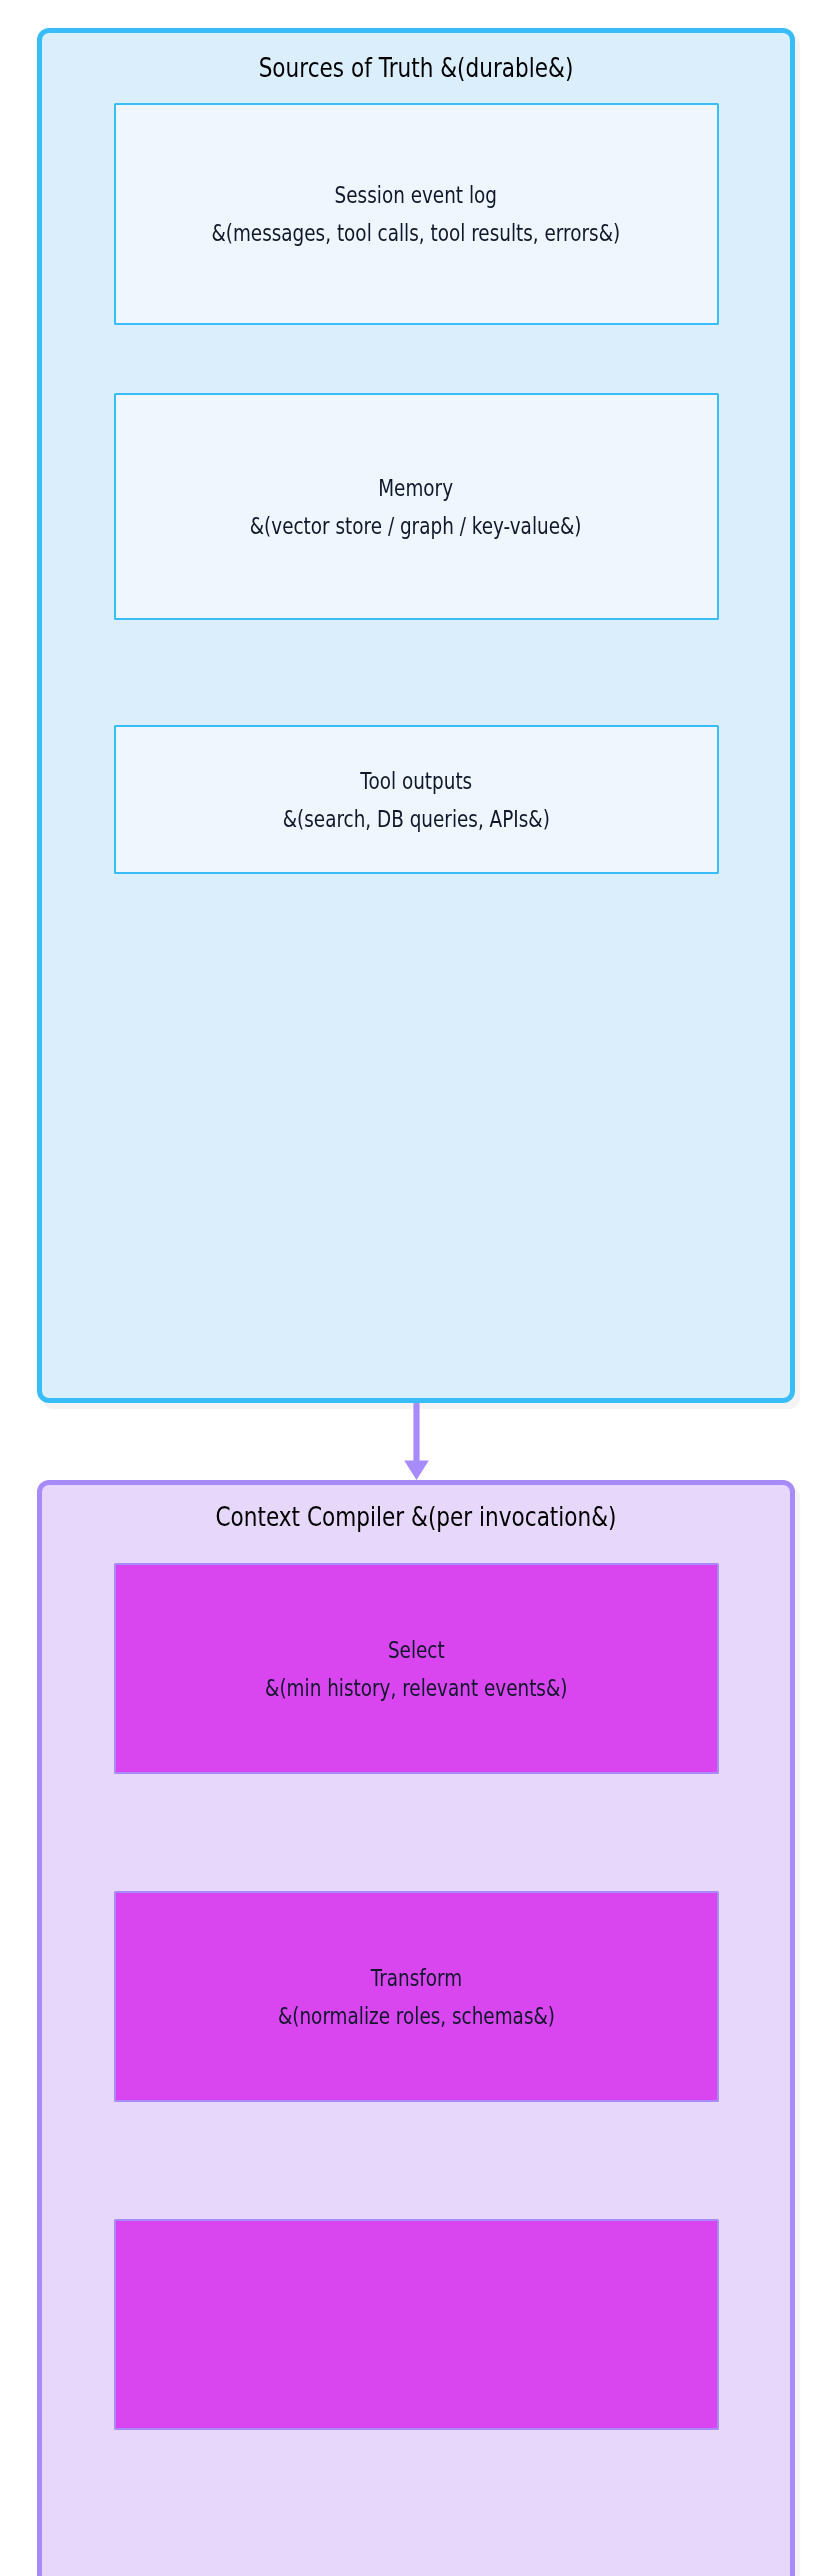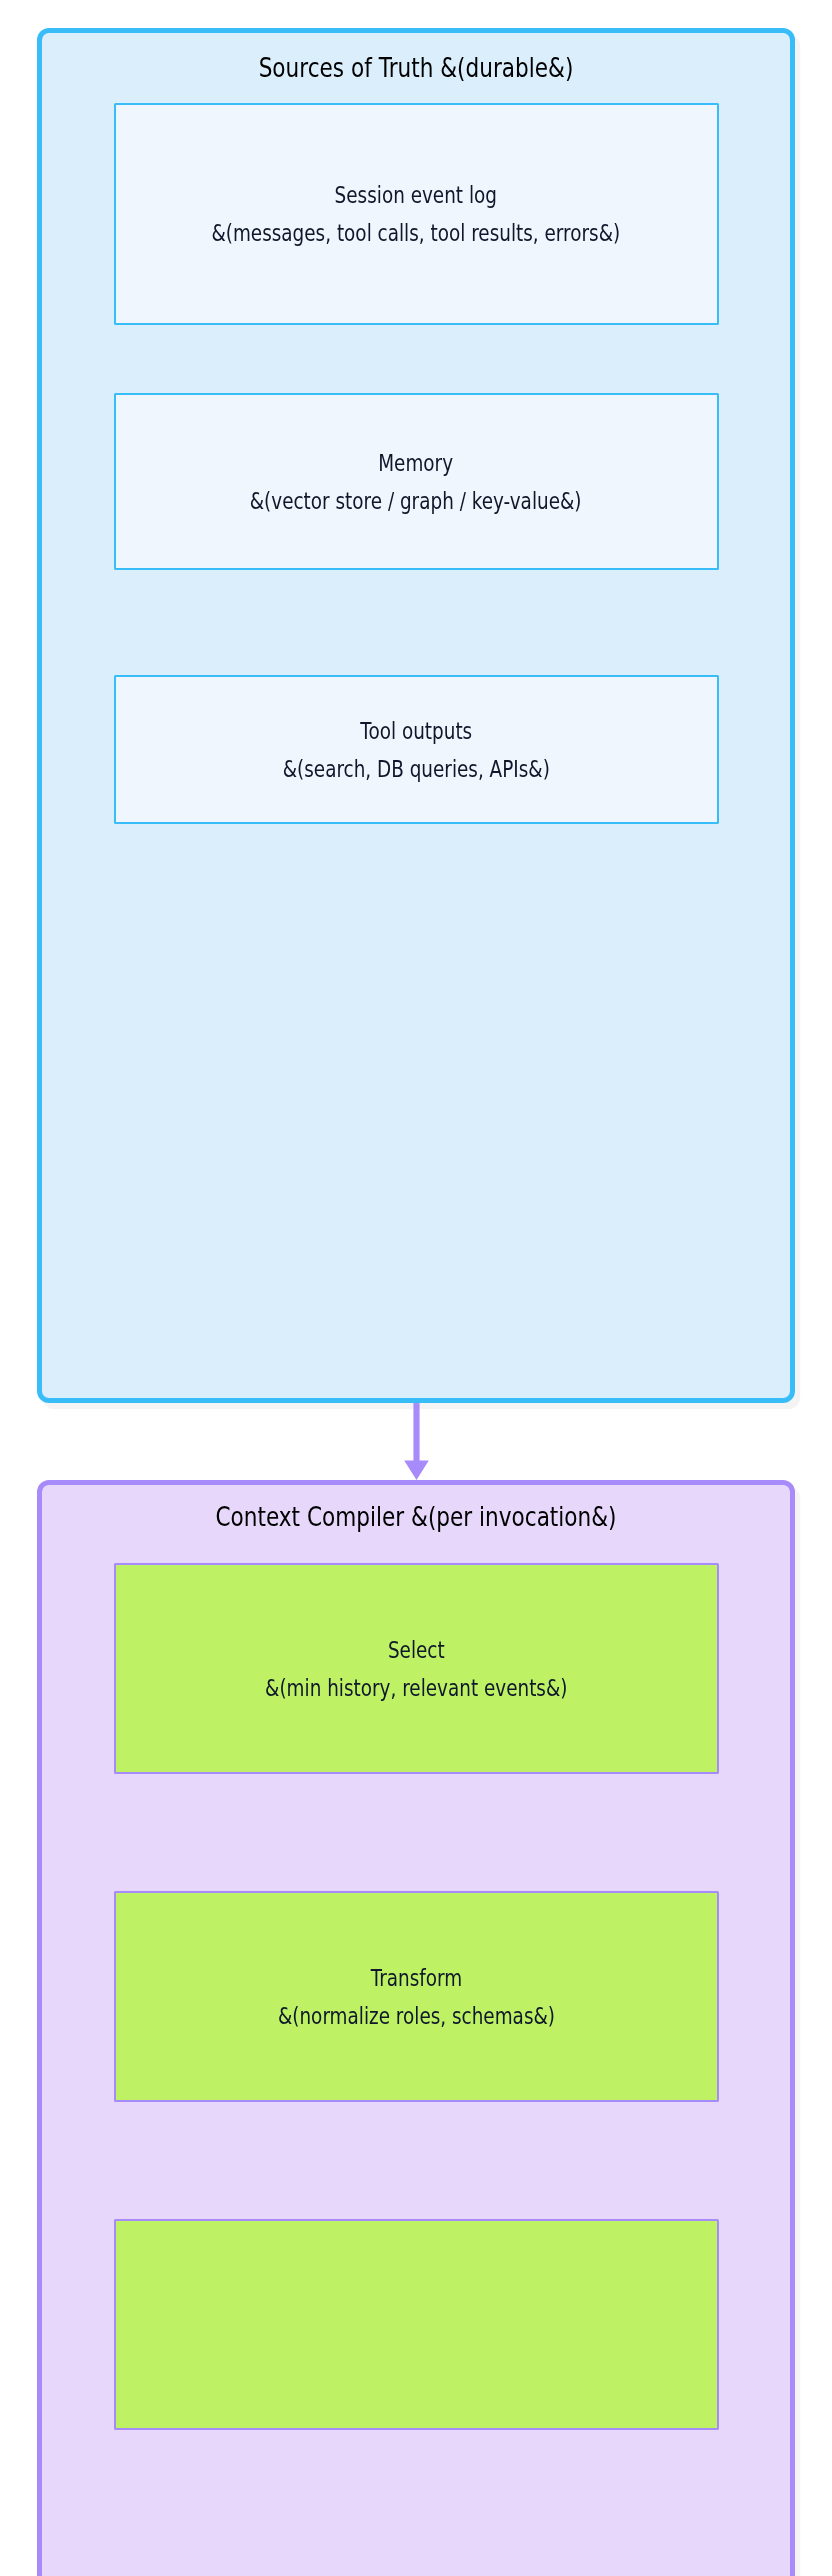--- a/index.html
+++ b/index.html
@@ -81,38 +81,38 @@
     white-space: pre-line;
     padding: 0 9.3px;
   }
 
   
   .group.blue { background: #dbeefc; border-color: #38bdf8; }
   .group.blue .node { background: #eff6fe; border-color: #38bdf8; }
 
   
   .group.purple { background: #e6d7fb; border-color: #a78bfa; }
-  .group.purple .node { background: #bef264; border-color: #a78bfa; }
+  .group.purple .node { background: #d946ef; border-color: #a78bfa; }
 
   
   .arrow {
     position: relative;
     width: 100%;
     display: flex;
     justify-content: center;
   }
   .arrow svg { display: block; }
 
   
   .group.blue        { height: 1375px; }
   .group.blue .group-title  { top: 15.5px; }
   .group.blue .group-body   { padding-top: 70px; }
   .group.blue .node         { height: 222px; margin-bottom: 68px; }
   .group.blue .node:last-child { margin-bottom: 0; height: 155px; margin-top: 37px; }
-  .group.blue .node.n3      { height: 177px; }
+  .group.blue .node.n3      { height: 227px; }
   .group.blue .node.n4      { height: 149px; }
 
   .group.purple      { height: 1378px; }
   .group.purple .group-title { top: 13.4px; width: 100%; }
   .group.purple .group-body  { padding-top: 78px; }
   .group.purple .node        { height: 211px; margin-bottom: 117px; }
   .group.purple .node:last-child { margin-bottom: 0; }
 
   .spacer-arrow-1 { height: 77px; }
 </style>

